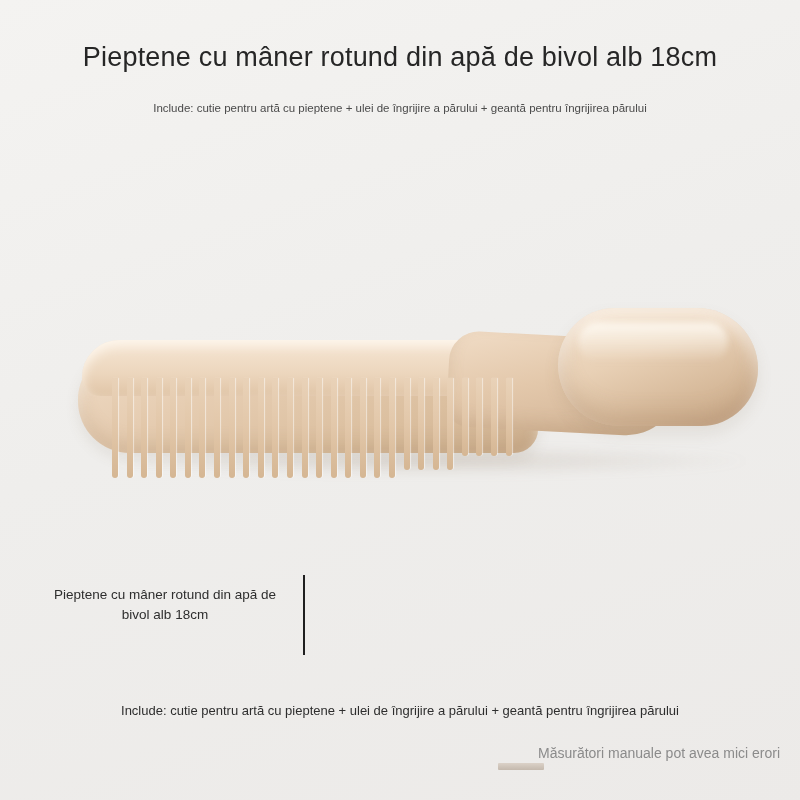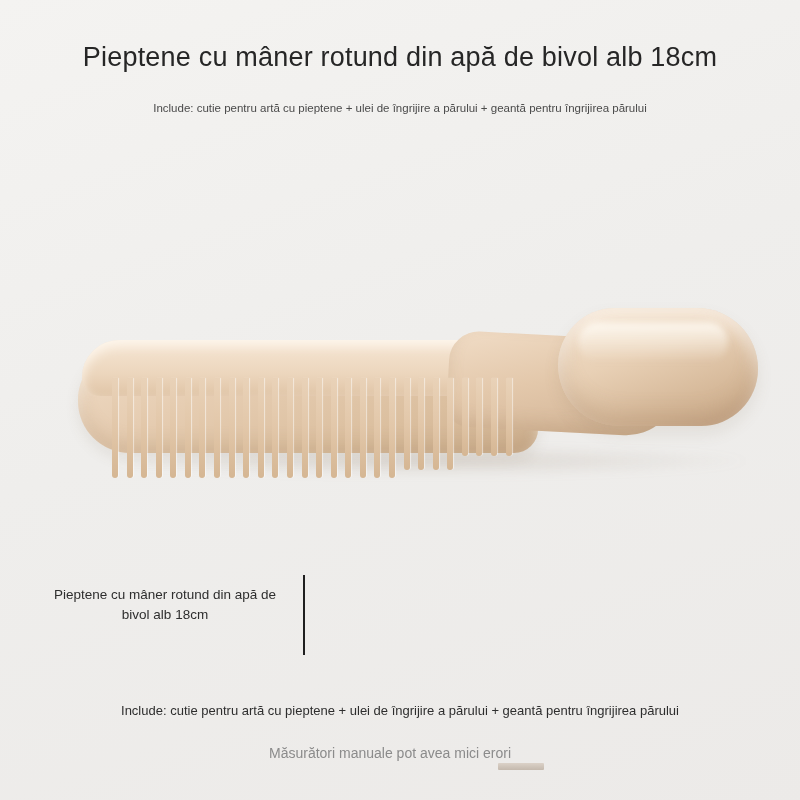--- a/index.html
+++ b/index.html
@@ -193,21 +193,21 @@
     text-align: center;
     font-size: 13px;
     line-height: 18px;
     color: #2e2e2e;
   }
   .footer-measure {
     position: absolute;
     top: 742px;
     left: 0;
     width: 780px;
-    text-align: center;
+    text-align: right;
     font-size: 14px;
     line-height: 22px;
     color: #8b8b8b;
   }
   .measure-rule {
     position: absolute;
     top: 763px;
     left: 498px;
     width: 46px;
     height: 7px;

